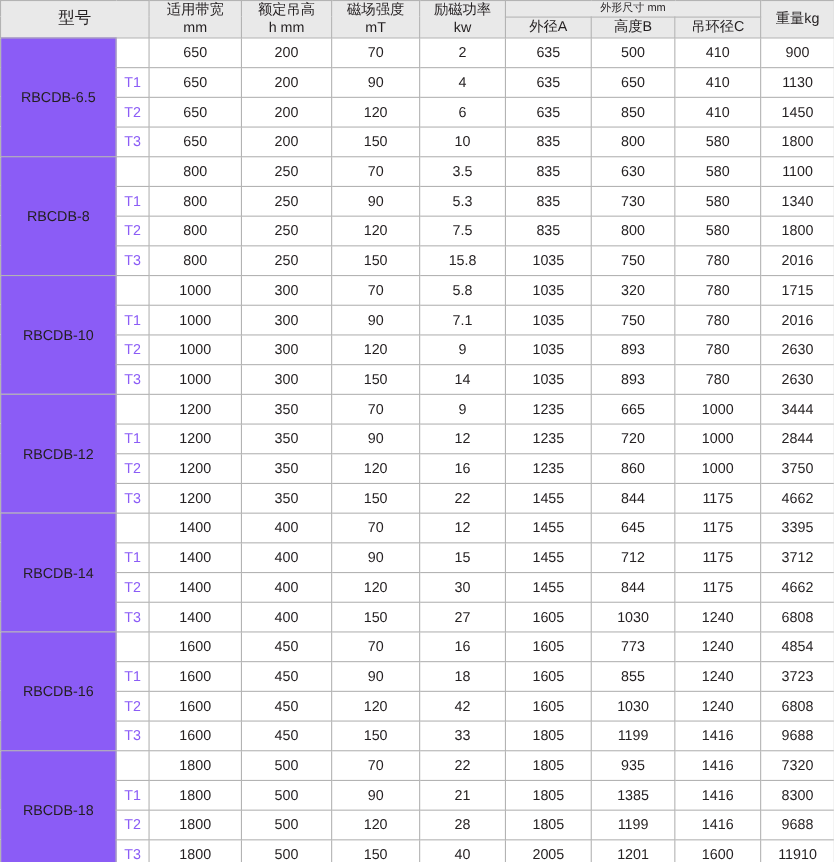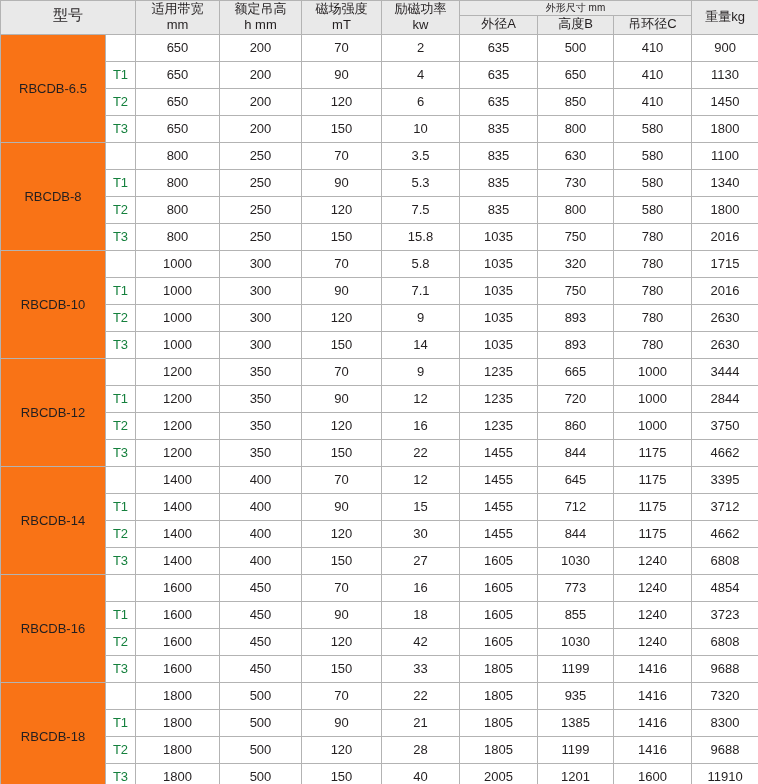--- a/index.html
+++ b/index.html
@@ -27,32 +27,31 @@
     font-weight: normal;
     padding: 0;
   }
   thead th {
     background: #e9e9e9;
     font-size: 14px;
     line-height: 1.25;
   }
   thead th.model-head {
     font-size: 15px;
-    font-family: Liberation Mono, monospace;
   }
   thead th.group-head {
     font-size: 10px;
   }
   td.model-cell {
-    background: #f97316;
+    background: #8b5cf6;
     font-size: 13.5px;
   }
   td.sub-cell {
     font-size: 12.5px;
-    color: #15803d;
+    color: #8b5cf6;
   }
   tbody tr td {
     height: 26px;
   }
   .unit-line {
     display: block;
   }
   .col-model { width: 105px; }
   .col-sub { width: 30px; }
   .col-w { width: 84px; }

